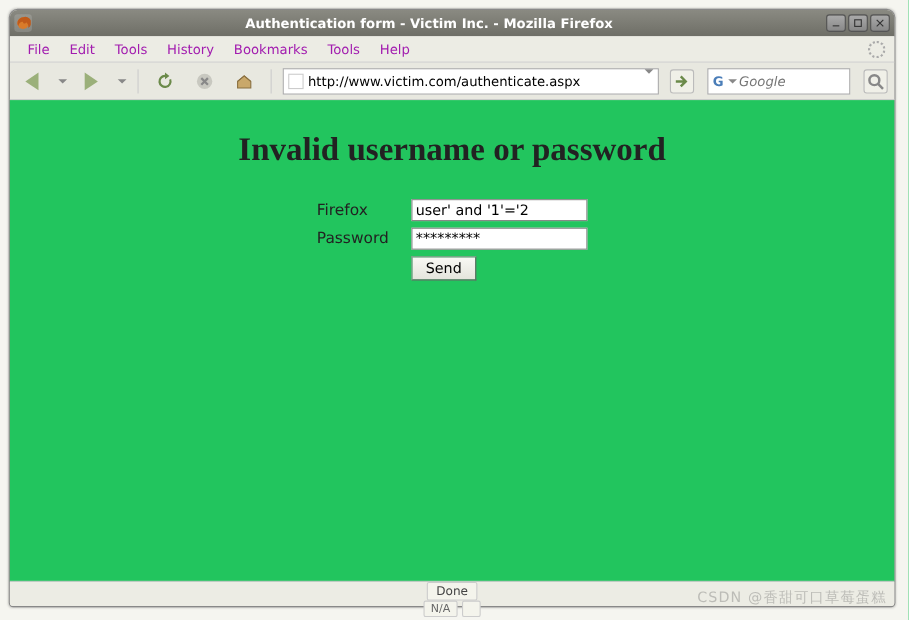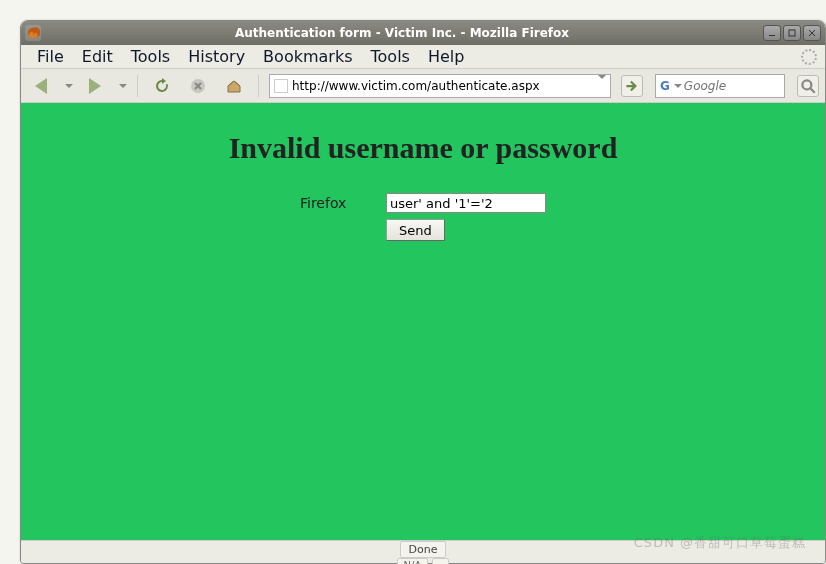--- a/index.html
+++ b/index.html
@@ -6,21 +6,21 @@
     body {
       font-family: "DejaVu Sans", "Liberation Sans", Arial, sans-serif;
       background: #f5f5f0;
       width: 826px;
       height: 564px;
       overflow: hidden;
     }
     .window {
       width: 806px;
       height: 544px;
-      margin: 20px;
+      margin: 8px;
       border: 1px solid #888;
       border-radius: 8px 8px 4px 4px;
       background: #e8e8e0;
       display: flex;
       flex-direction: column;
       box-shadow: 0 0 2px rgba(0,0,0,0.2);
     }
     .titlebar {
       height: 24px;
       background: linear-gradient(#8a8a82, #6e6e66);
@@ -55,22 +55,22 @@
       border-bottom: 1px solid #ccc;
       display: flex;
       align-items: center;
       padding: 0 8px;
       gap: 2px;
       justify-content: space-between;
     }
     .menubar-left { display: flex; gap: 2px; }
     .menu-item {
       padding: 3px 8px;
-      font-size: 16px;
-      color: #0f172a;
+      font-size: 12px;
+      color: #a21caf;
       cursor: pointer;
     }
     .throbber {
       width: 16px; height: 16px; border-radius: 50%;
       border: 2px dotted #aaa; display: inline-block;
     }
     .toolbar {
       height: 34px;
       background: #e8e8e0;
       border-bottom: 1px solid #ccc;
@@ -303,20 +303,24 @@
   </div>
 
   <div class="content">
     <h1>Invalid username or password</h1>
     <div class="form-area">
       <div class="form-row">
         <label>Firefox</label>
         <input type="text" value="user' and '1'='2" style="">
       </div>
       <div class="form-row">
+        <label>Password</label>
+        <input type="text" value="*********" style="">
+      </div>
+      <div class="form-row">
         <label></label>
         <button class="send-btn">Send</button>
       </div>
     </div>
   </div>
 
   <div class="statusbar">
     <span class="status-left">Done</span>
     <div class="status-right">
       <span class="status-pill">N/A</span>

